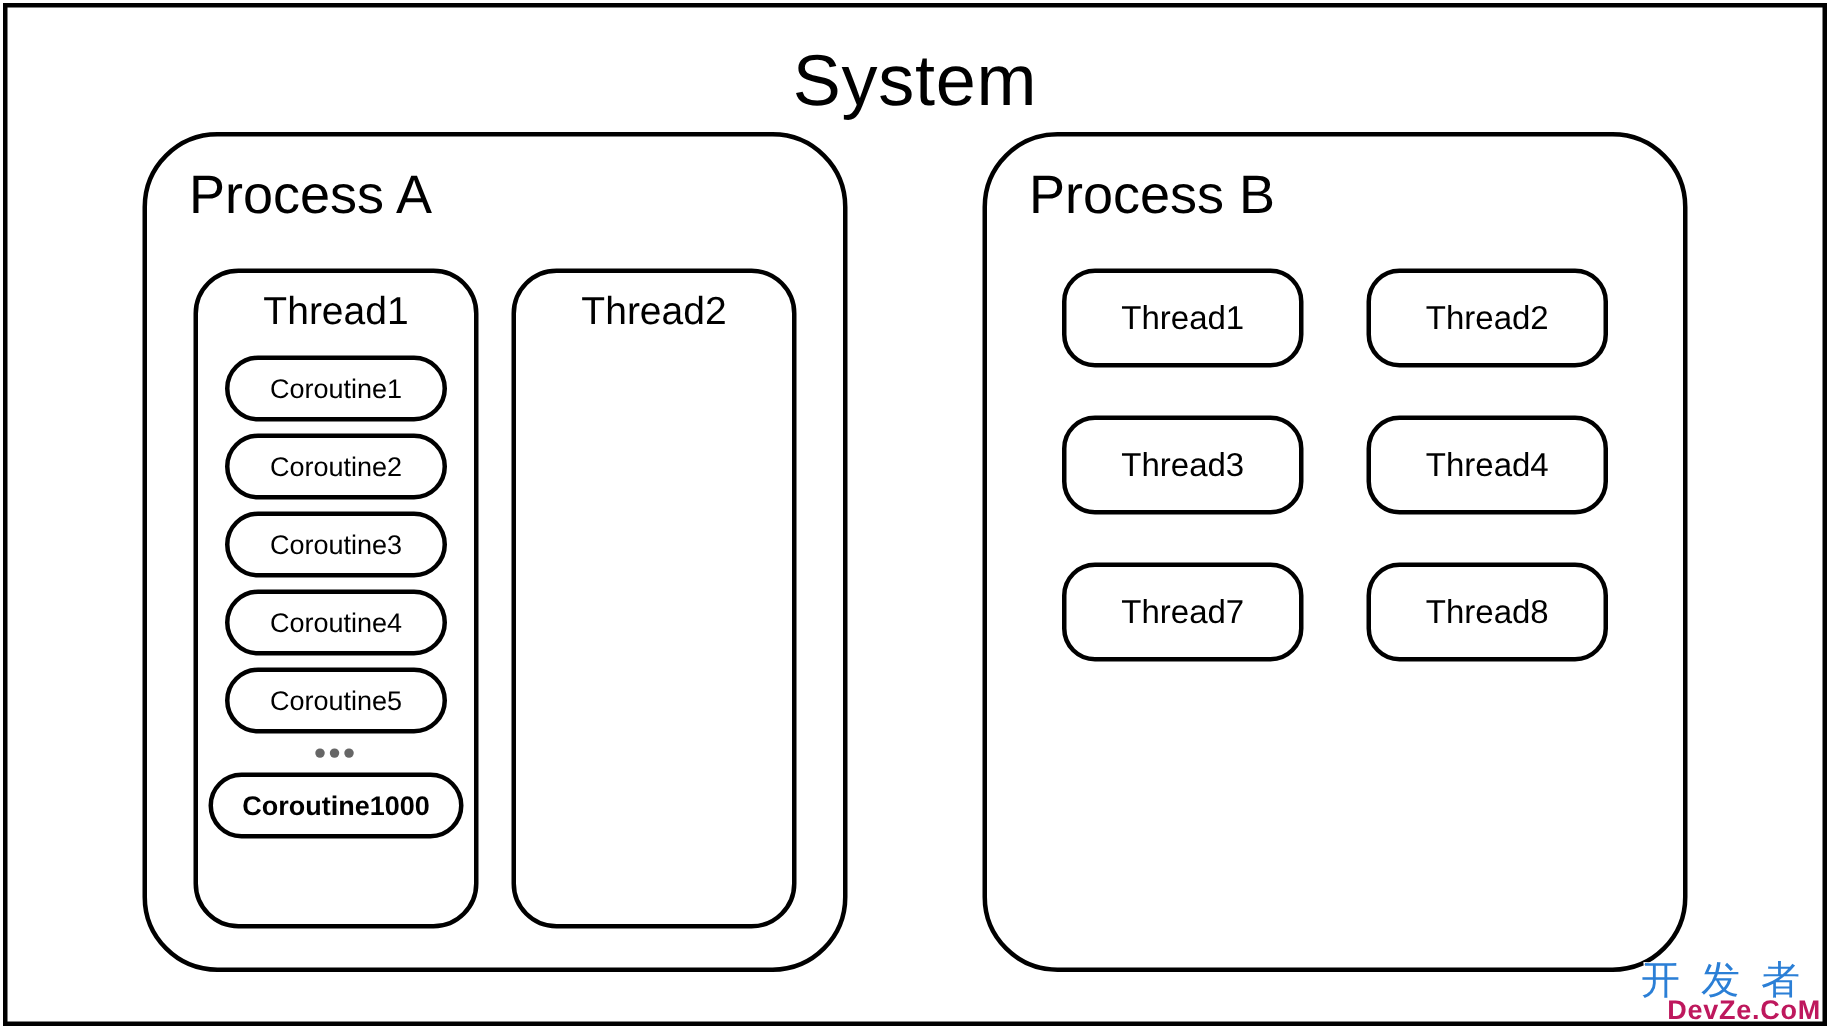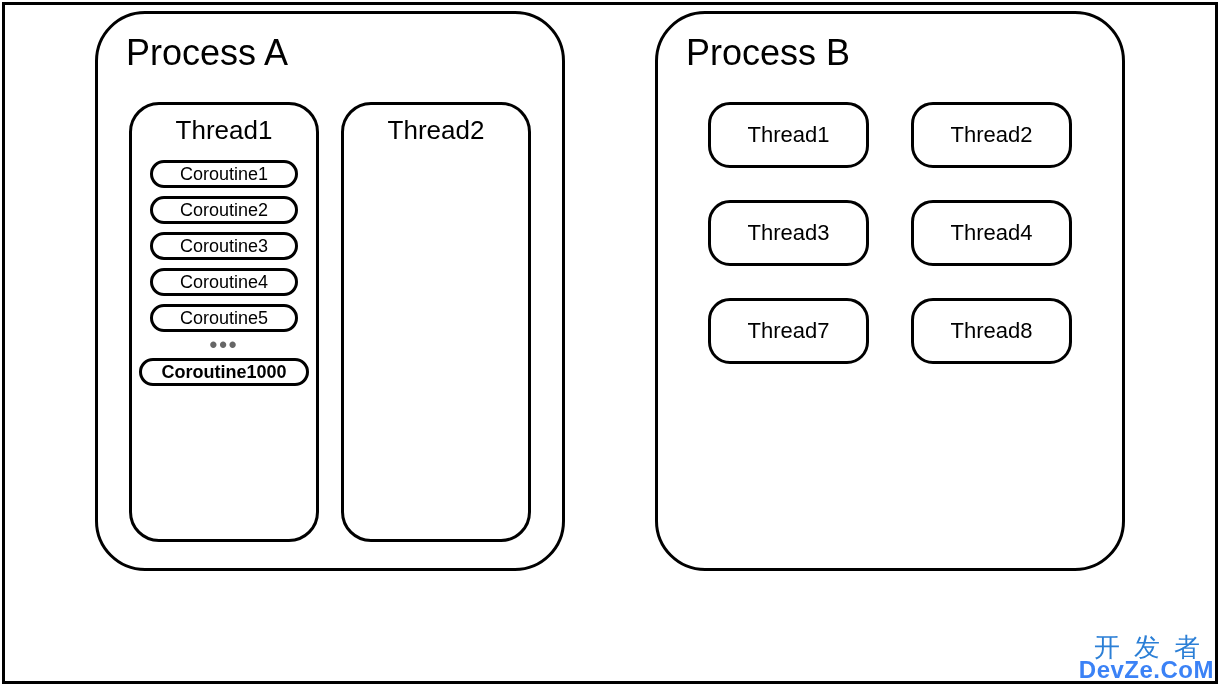--- a/index.html
+++ b/index.html
@@ -63,21 +63,21 @@
   .coroutine-list {
     display: flex;
     flex-direction: column;
     align-items: center;
     gap: 8px;
   }
   .coroutine {
     border: 3px solid #000;
     border-radius: 28px;
     width: 148px;
-    height: 28px;
+    height: 44px;
     font-size: 18px;
     display: flex;
     align-items: center;
     justify-content: center;
   }
   .coroutine-wide {
     width: 170px;
     font-weight: bold;
   }
   .dots {
@@ -116,32 +116,33 @@
     font-family: Arial, sans-serif;
   }
   .wm-top {
     color: #2b7fd6;
     font-size: 26px;
     font-weight: 400;
     letter-spacing: 14px;
     text-shadow: 1px 1px 0 #fff, -1px -1px 0 #fff;
   }
   .wm-bot {
-    color: #3b82f6;
-    font-size: 24px;
+    color: #be185d;
+    font-size: 18px;
     font-weight: 700;
     letter-spacing: 0.5px;
     margin-top: -2px;
     margin-left: 47px;
   }
 </style>
 </head>
 <body>
 
 <div class="outer-frame">
+  <div class="system-title">System</div>
 
   <div class="processes">
 
     <div class="process-box">
       <div class="process-title">Process A</div>
       <div class="thread-row">
 
         <div class="thread-col">
           <div class="thread-col-title">Thread1</div>
           <div class="coroutine-list">

